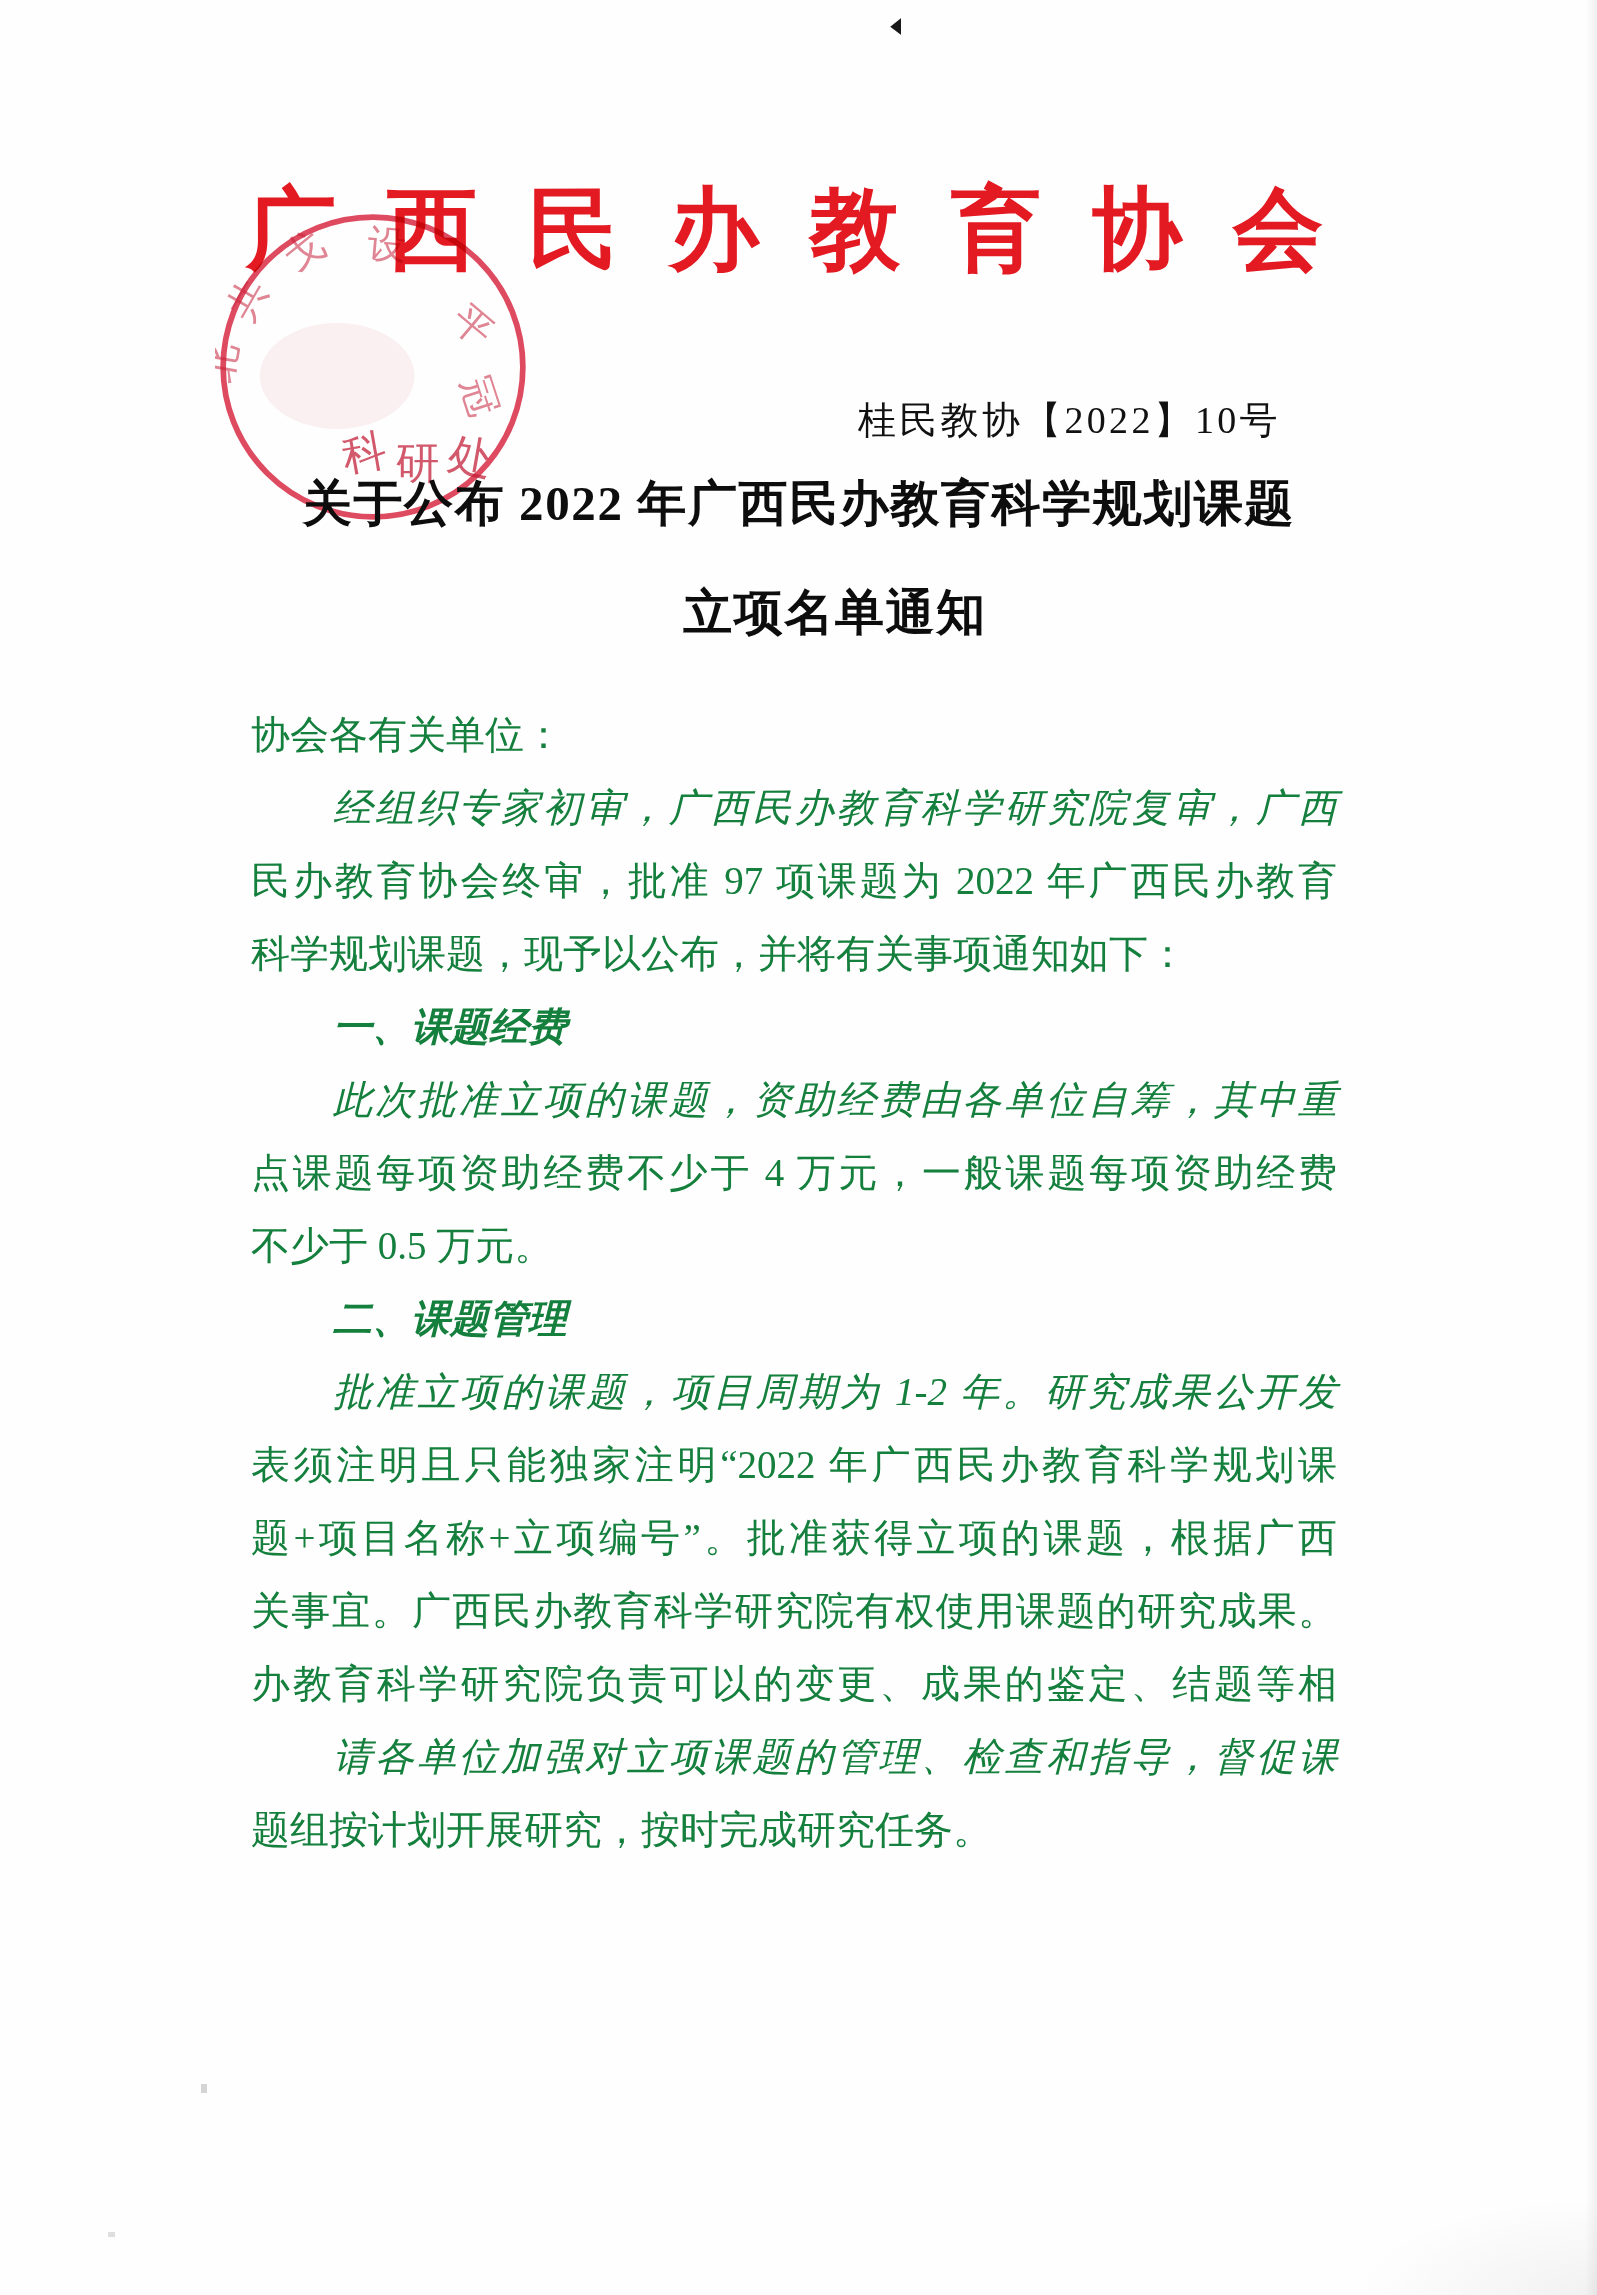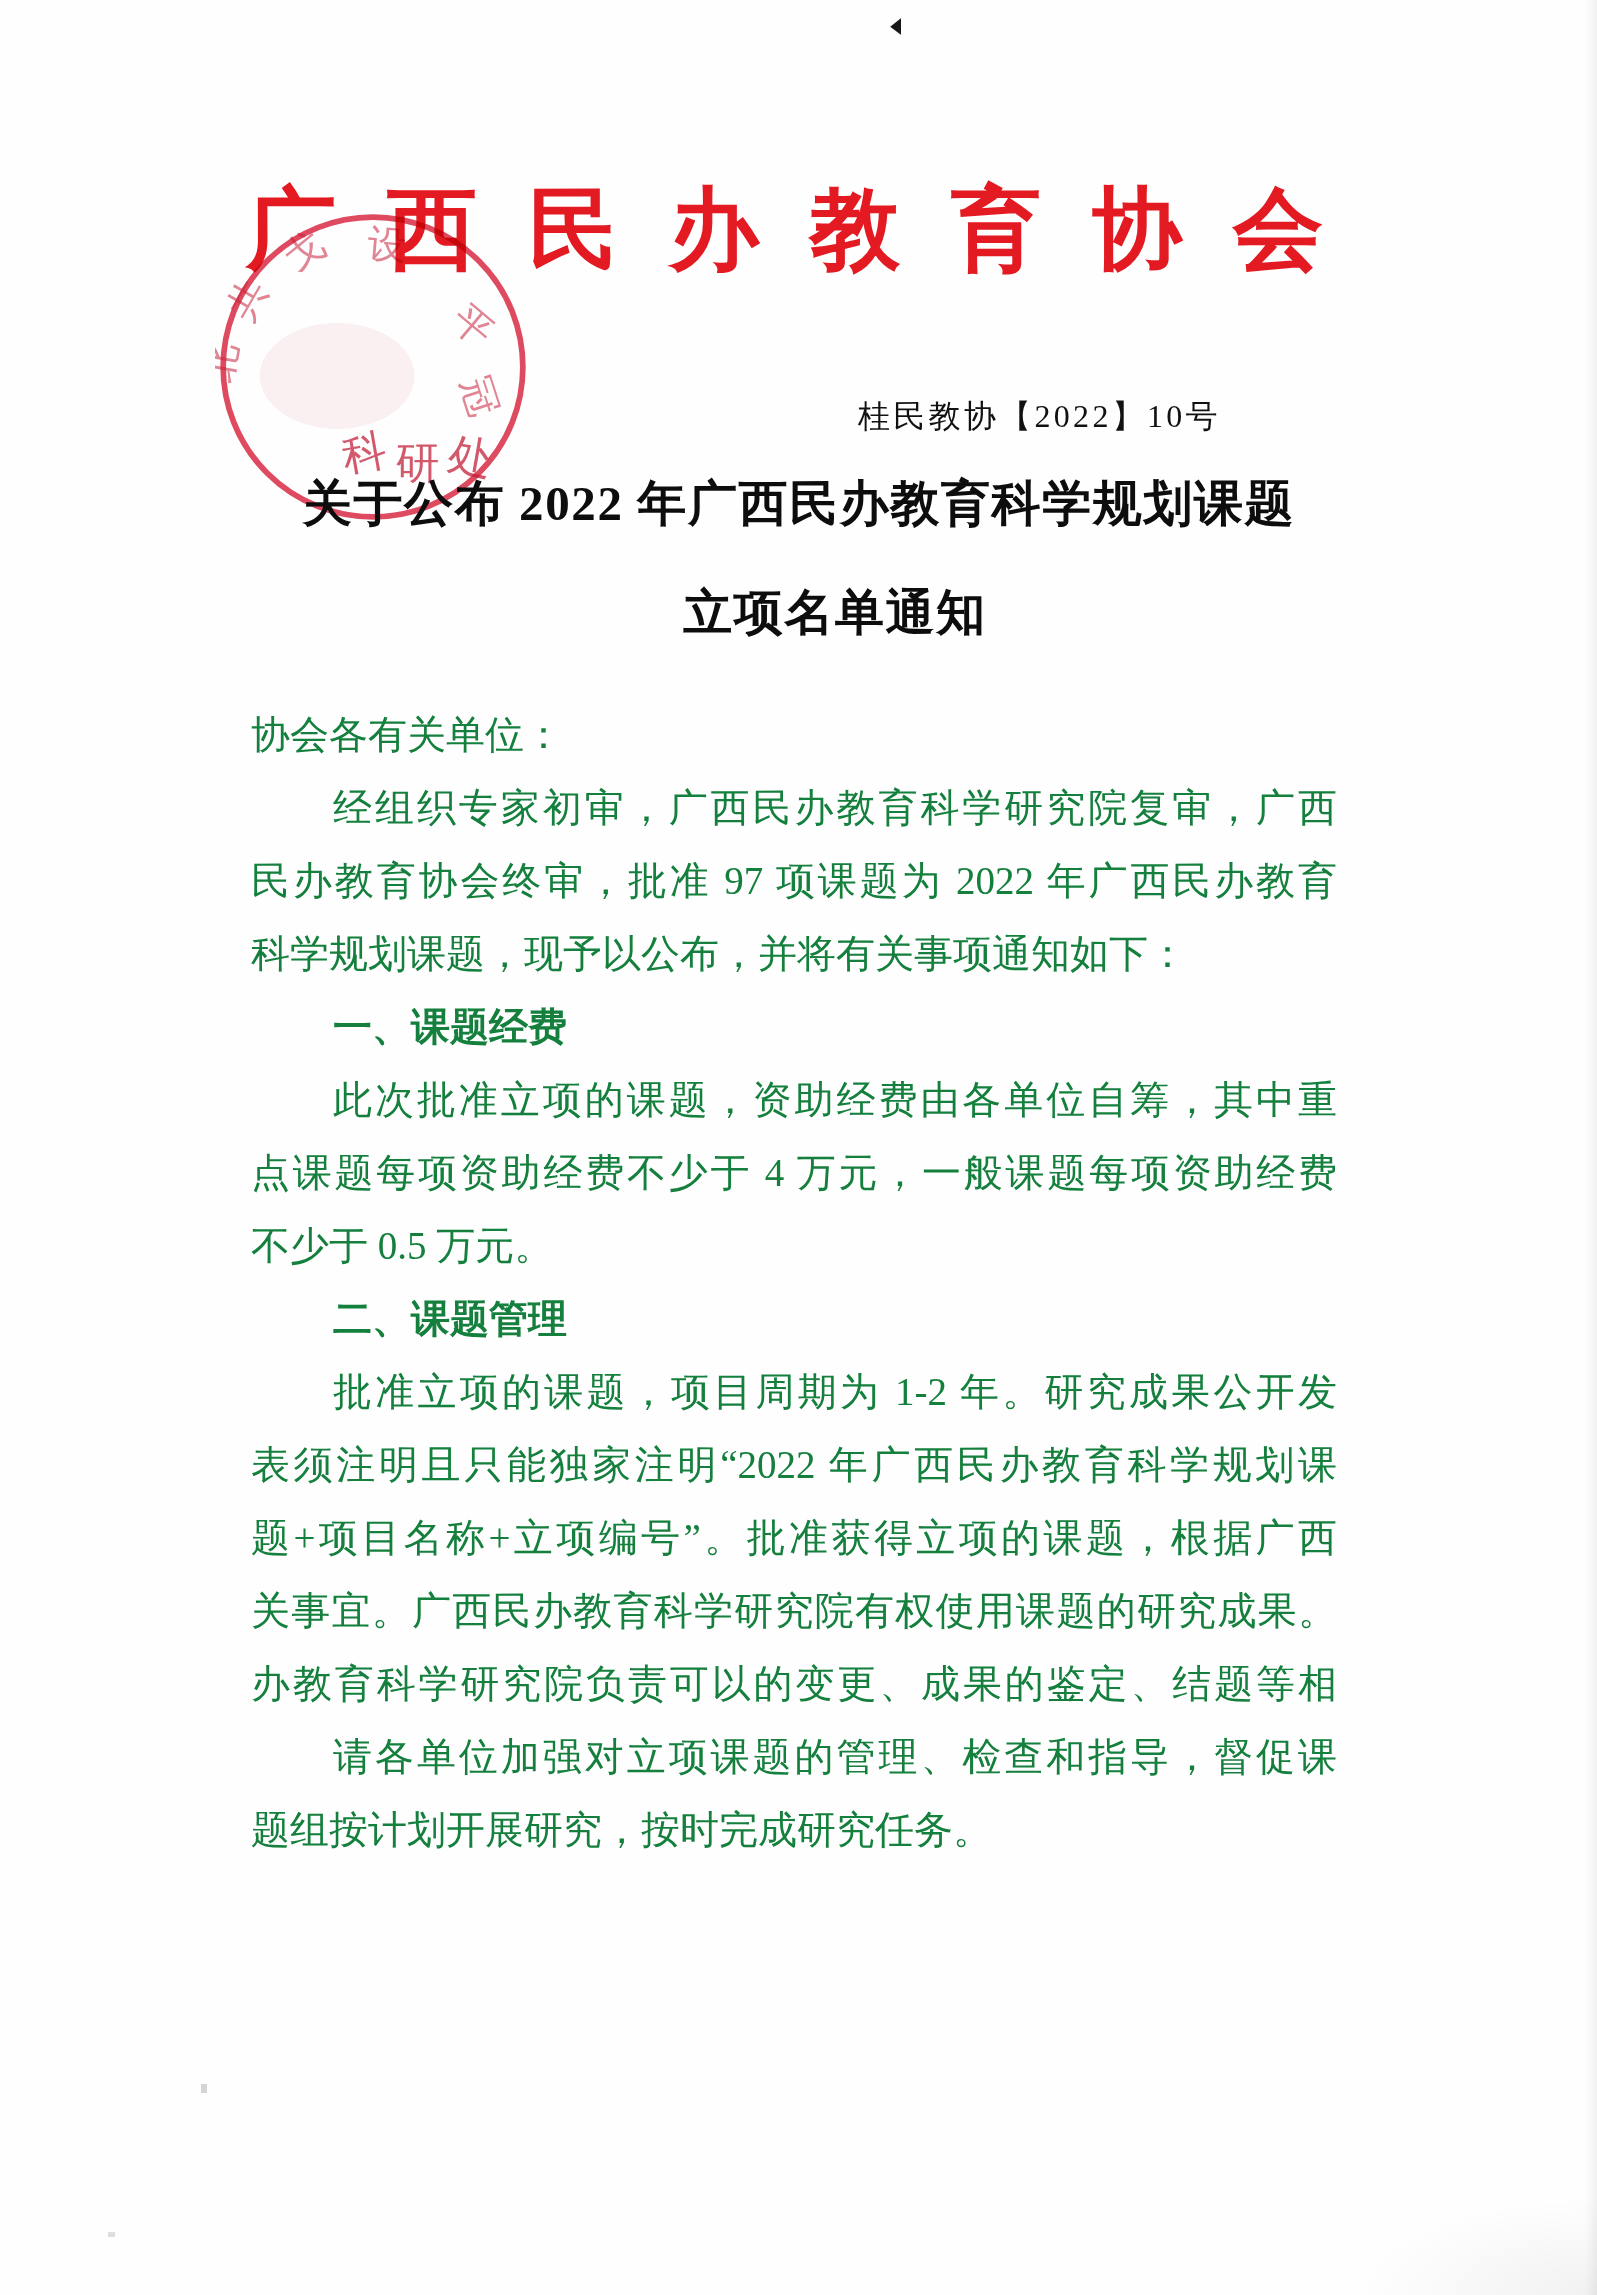--- a/index.html
+++ b/index.html
@@ -22,39 +22,39 @@
     background:radial-gradient(ellipse at bottom right, rgba(0,0,0,0.05), rgba(0,0,0,0) 70%);
     pointer-events:none;
   }
   .org-header{
     position:absolute;left:246px;top:183px;width:1158px;
     font-size:90px;font-weight:bold;letter-spacing:51px;
     color:#e31a22;white-space:nowrap;line-height:1.05;
   }
   .doc-number{
     position:absolute;left:858px;top:395px;
-    font-size:32px;letter-spacing:3.3px;color:#111;white-space:nowrap;
+    font-size:38px;letter-spacing:3.3px;color:#111;white-space:nowrap;
   }
   .title-line{
     position:absolute;left:0;width:1598px;text-align:center;
     font-size:49px;font-weight:bold;letter-spacing:1.6px;color:#0d0d0d;
   }
   .title-1{top:471px;}
   .title-2{top:580px;margin-left:36px;}
   .doc-body{
     position:absolute;left:251px;top:698px;width:1086px;
     font-size:39px;color:#15803d;
   }
   .body-line{
     height:73px;line-height:73px;white-space:nowrap;
   }
   .just{
     white-space:normal;text-align:justify;text-align-last:justify;
   }
-  .indent{padding-left:82px;}
+  .indent{padding-left:82px;font-style:italic;}
   .bold{font-weight:bold;}
   .stamp{
     position:absolute;left:215px;top:209px;width:316px;height:316px;
     mix-blend-mode:multiply;pointer-events:none;
   }
   .speck{
     position:absolute;left:889px;top:18px;width:12.2px;height:17px;
     background:#181818;clip-path:polygon(100% 0,100% 100%,10% 52%);
   }
   .mark-a{position:absolute;left:201px;top:2084px;width:5.7px;height:9px;background:#b9b9b9;opacity:.6;}

